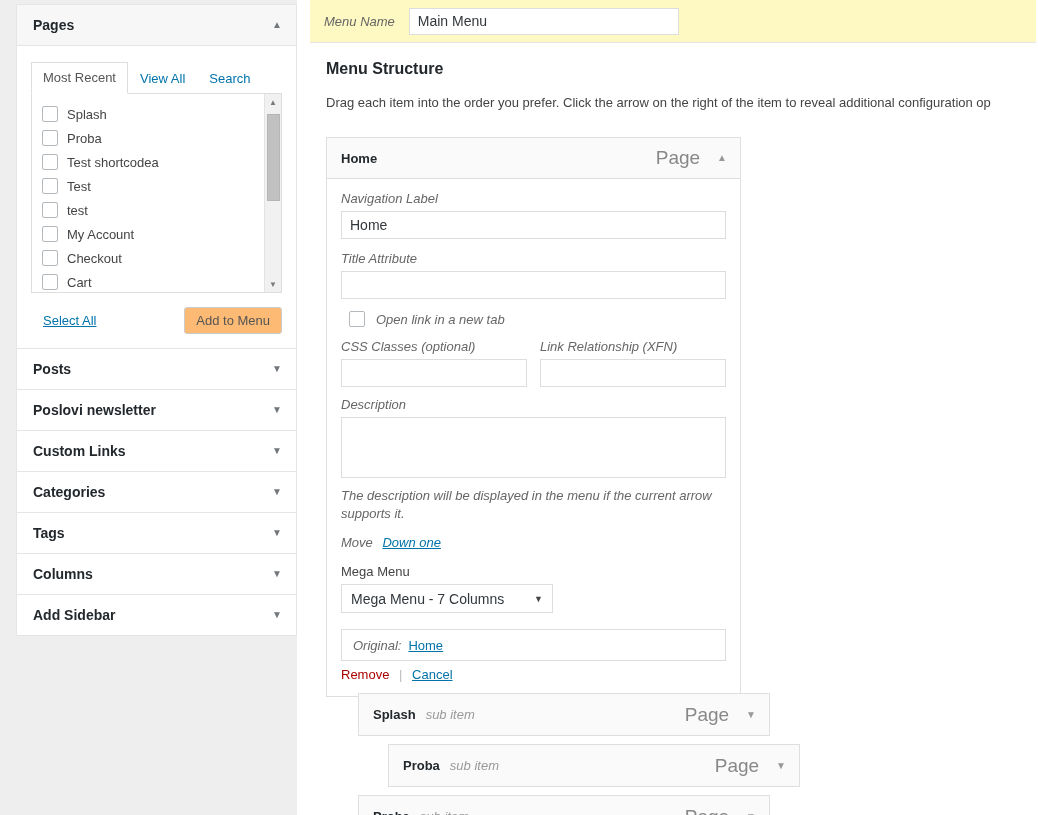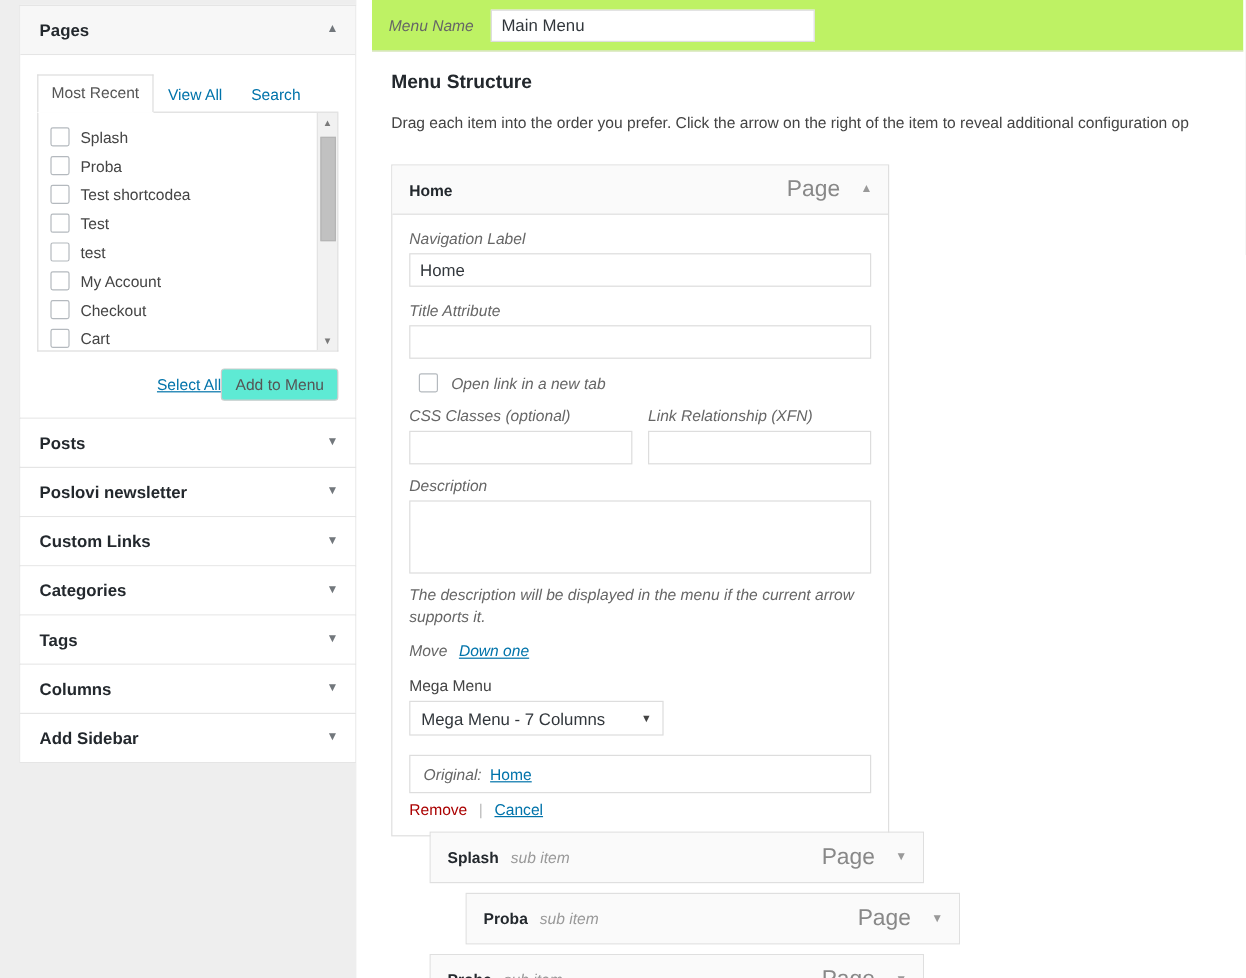--- a/index.html
+++ b/index.html
@@ -107,41 +107,42 @@
   .sbar-btn.up { top: 0; }
   .sbar-btn.down { bottom: 0; }
   .sbar-thumb {
     position: absolute; left: 2px; top: 20px;
     width: 13px; height: 87px;
     background: #c1c1c1;
     border: 1px solid #b5b5b5;
   }
 
   .below-list {
-    display: flex; align-items: center; justify-content: flex-end;
+    display: flex; align-items: center; justify-content: space-between;
     margin-top: 14px;
+    margin-left: 12px;
   }
   .link { color: #0073aa; text-decoration: underline; cursor: pointer; }
   .btn {
-    background: #5eead4;
+    background: #fdba74;
     border: 1px solid #ccc;
     border-radius: 3px;
     color: #555;
     padding: 5px 11px;
     font-size: 13px;
     cursor: pointer;
     font-family: "Liberation Sans", sans-serif;
   }
 
   
   #main { position: absolute; left: 297px; top: 0; right: 0; height: 815px; background: #fff; }
   .name-bar {
     position: absolute; left: 13px; top: 0;
     width: 726px; height: 43px;
-    background: #bef264;
+    background: #fef9c3;
     border-bottom: 1px solid #e5e5e5;
     display: flex; align-items: center;
     padding-left: 14px;
   }
   .name-label {
     font-style: italic; color: #666; font-size: 13px; margin-right: 14px;
   }
   .txt {
     border: 1px solid #ddd;
     background: #fff;

